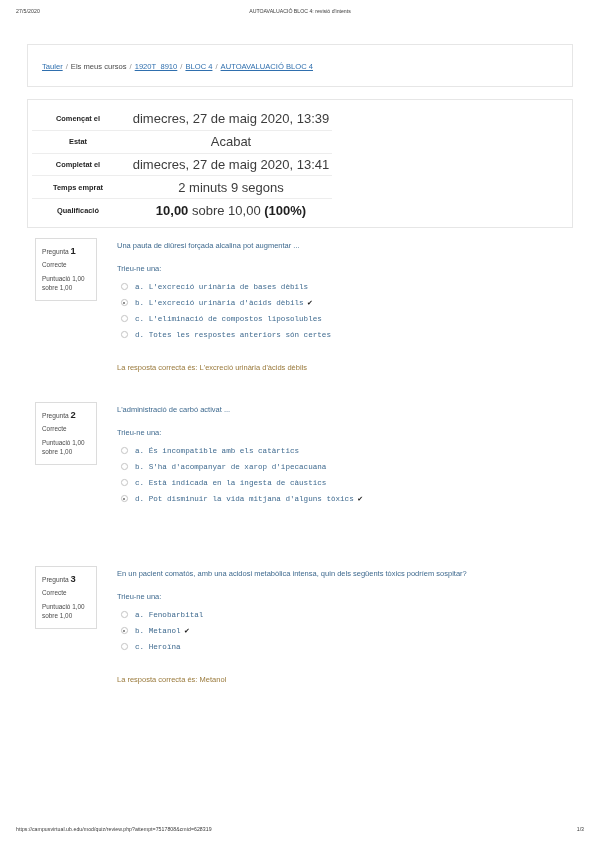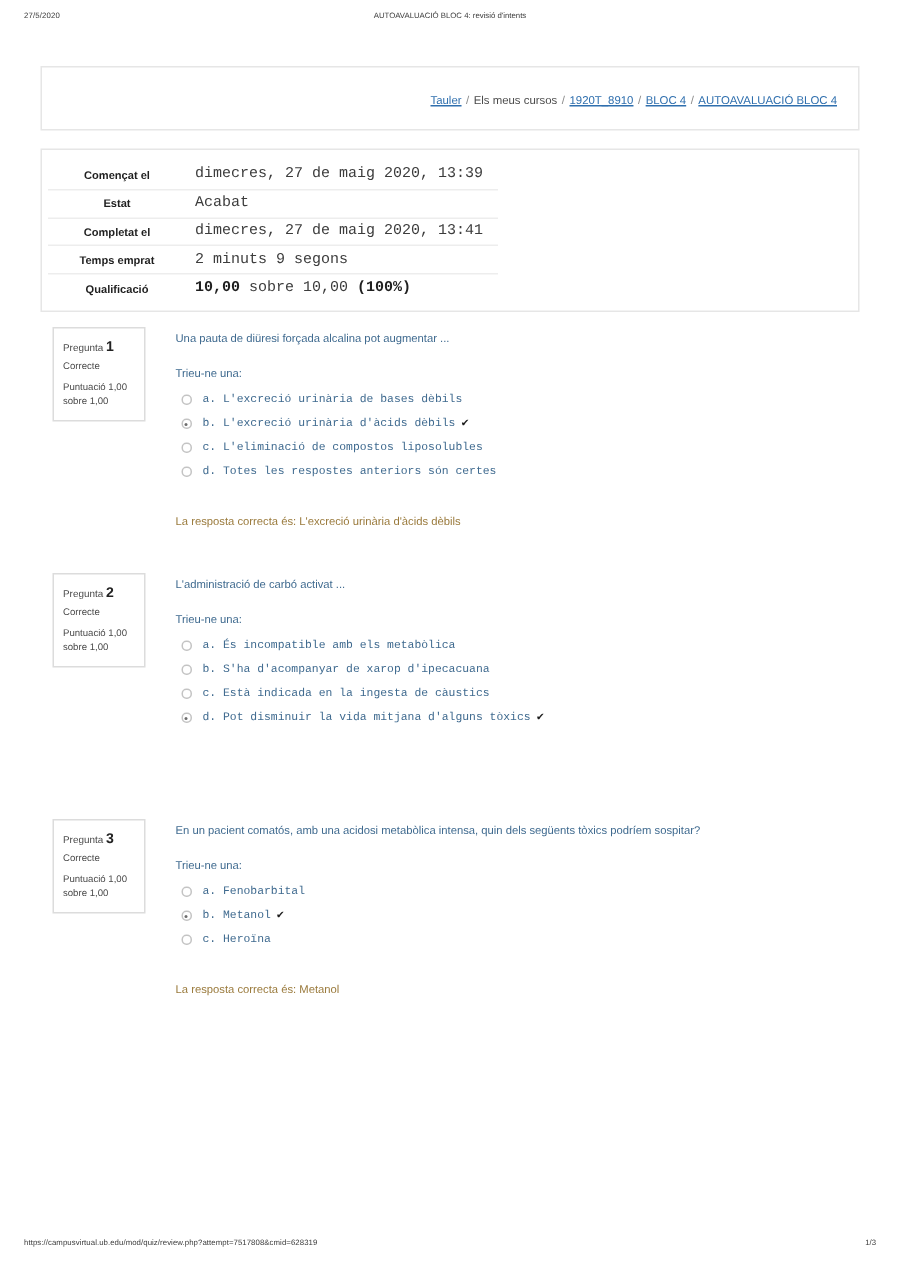--- a/index.html
+++ b/index.html
@@ -77,21 +77,20 @@
   
   .breadcrumb-card {
     padding: 16px 14px 14px 14px;
     margin-bottom: 12px;
   }
   .breadcrumb {
     font-size: 7.6px;
     color: #5a5a5a;
     line-height: 11px;
     white-space: nowrap;
-    text-align: right;
   }
   .breadcrumb a {
     color: #2f6fae;
     text-decoration: underline;
   }
   .breadcrumb .sep {
     color: #8a8a8a;
     padding: 0 3px;
   }
   .breadcrumb .plain {
@@ -120,27 +119,26 @@
     width: 92px;
     text-align: center;
     font-size: 7.4px;
     font-weight: bold;
     color: #1f1f1f;
     padding: 3.4px 6px 3.4px 0;
     vertical-align: middle;
     white-space: nowrap;
   }
   table.summary td {
-    text-align: left;
-    font-size: 10px;
+    text-align: center;
+    font-size: 13px;
     color: #3c3c3c;
     padding: 3.4px 0;
     vertical-align: middle;
     white-space: nowrap;
-    font-family: Liberation Mono, monospace;
   }
   td.grade b { color: #1f1f1f; }
 
   
   .question {
     position: relative;
     margin-bottom: 14px;
     min-height: 150px;
   }
   .q-info {
@@ -302,21 +300,21 @@
       <div class="question">
         <div class="q-info">
           <div class="q-num"><span>Pregunta </span><b>2</b></div>
           <div class="q-state">Correcte</div>
           <div class="q-mark">Puntuació 1,00<br>sobre 1,00</div>
         </div>
         <div class="q-body">
           <div class="q-text">L'administració de carbó activat ...</div>
           <div class="q-prompt">Trieu-ne una:</div>
           <ul class="answers">
-            <li class="answer"><span class="radio"></span><span>a. És incompatible amb els metabòlica</span></li>
+            <li class="answer"><span class="radio"></span><span>a. És incompatible amb els catàrtics</span></li>
             <li class="answer"><span class="radio"></span><span>b. S'ha d'acompanyar de xarop d'ipecacuana</span></li>
             <li class="answer"><span class="radio"></span><span>c. Està indicada en la ingesta de càustics</span></li>
             <li class="answer"><span class="radio checked"></span><span>d. Pot disminuir la vida mitjana d'alguns tòxics</span><span class="tick">✔</span></li>
           </ul>
         </div>
       </div>
       <div class="question">
         <div class="q-info">
           <div class="q-num"><span>Pregunta </span><b>3</b></div>
           <div class="q-state">Correcte</div>

